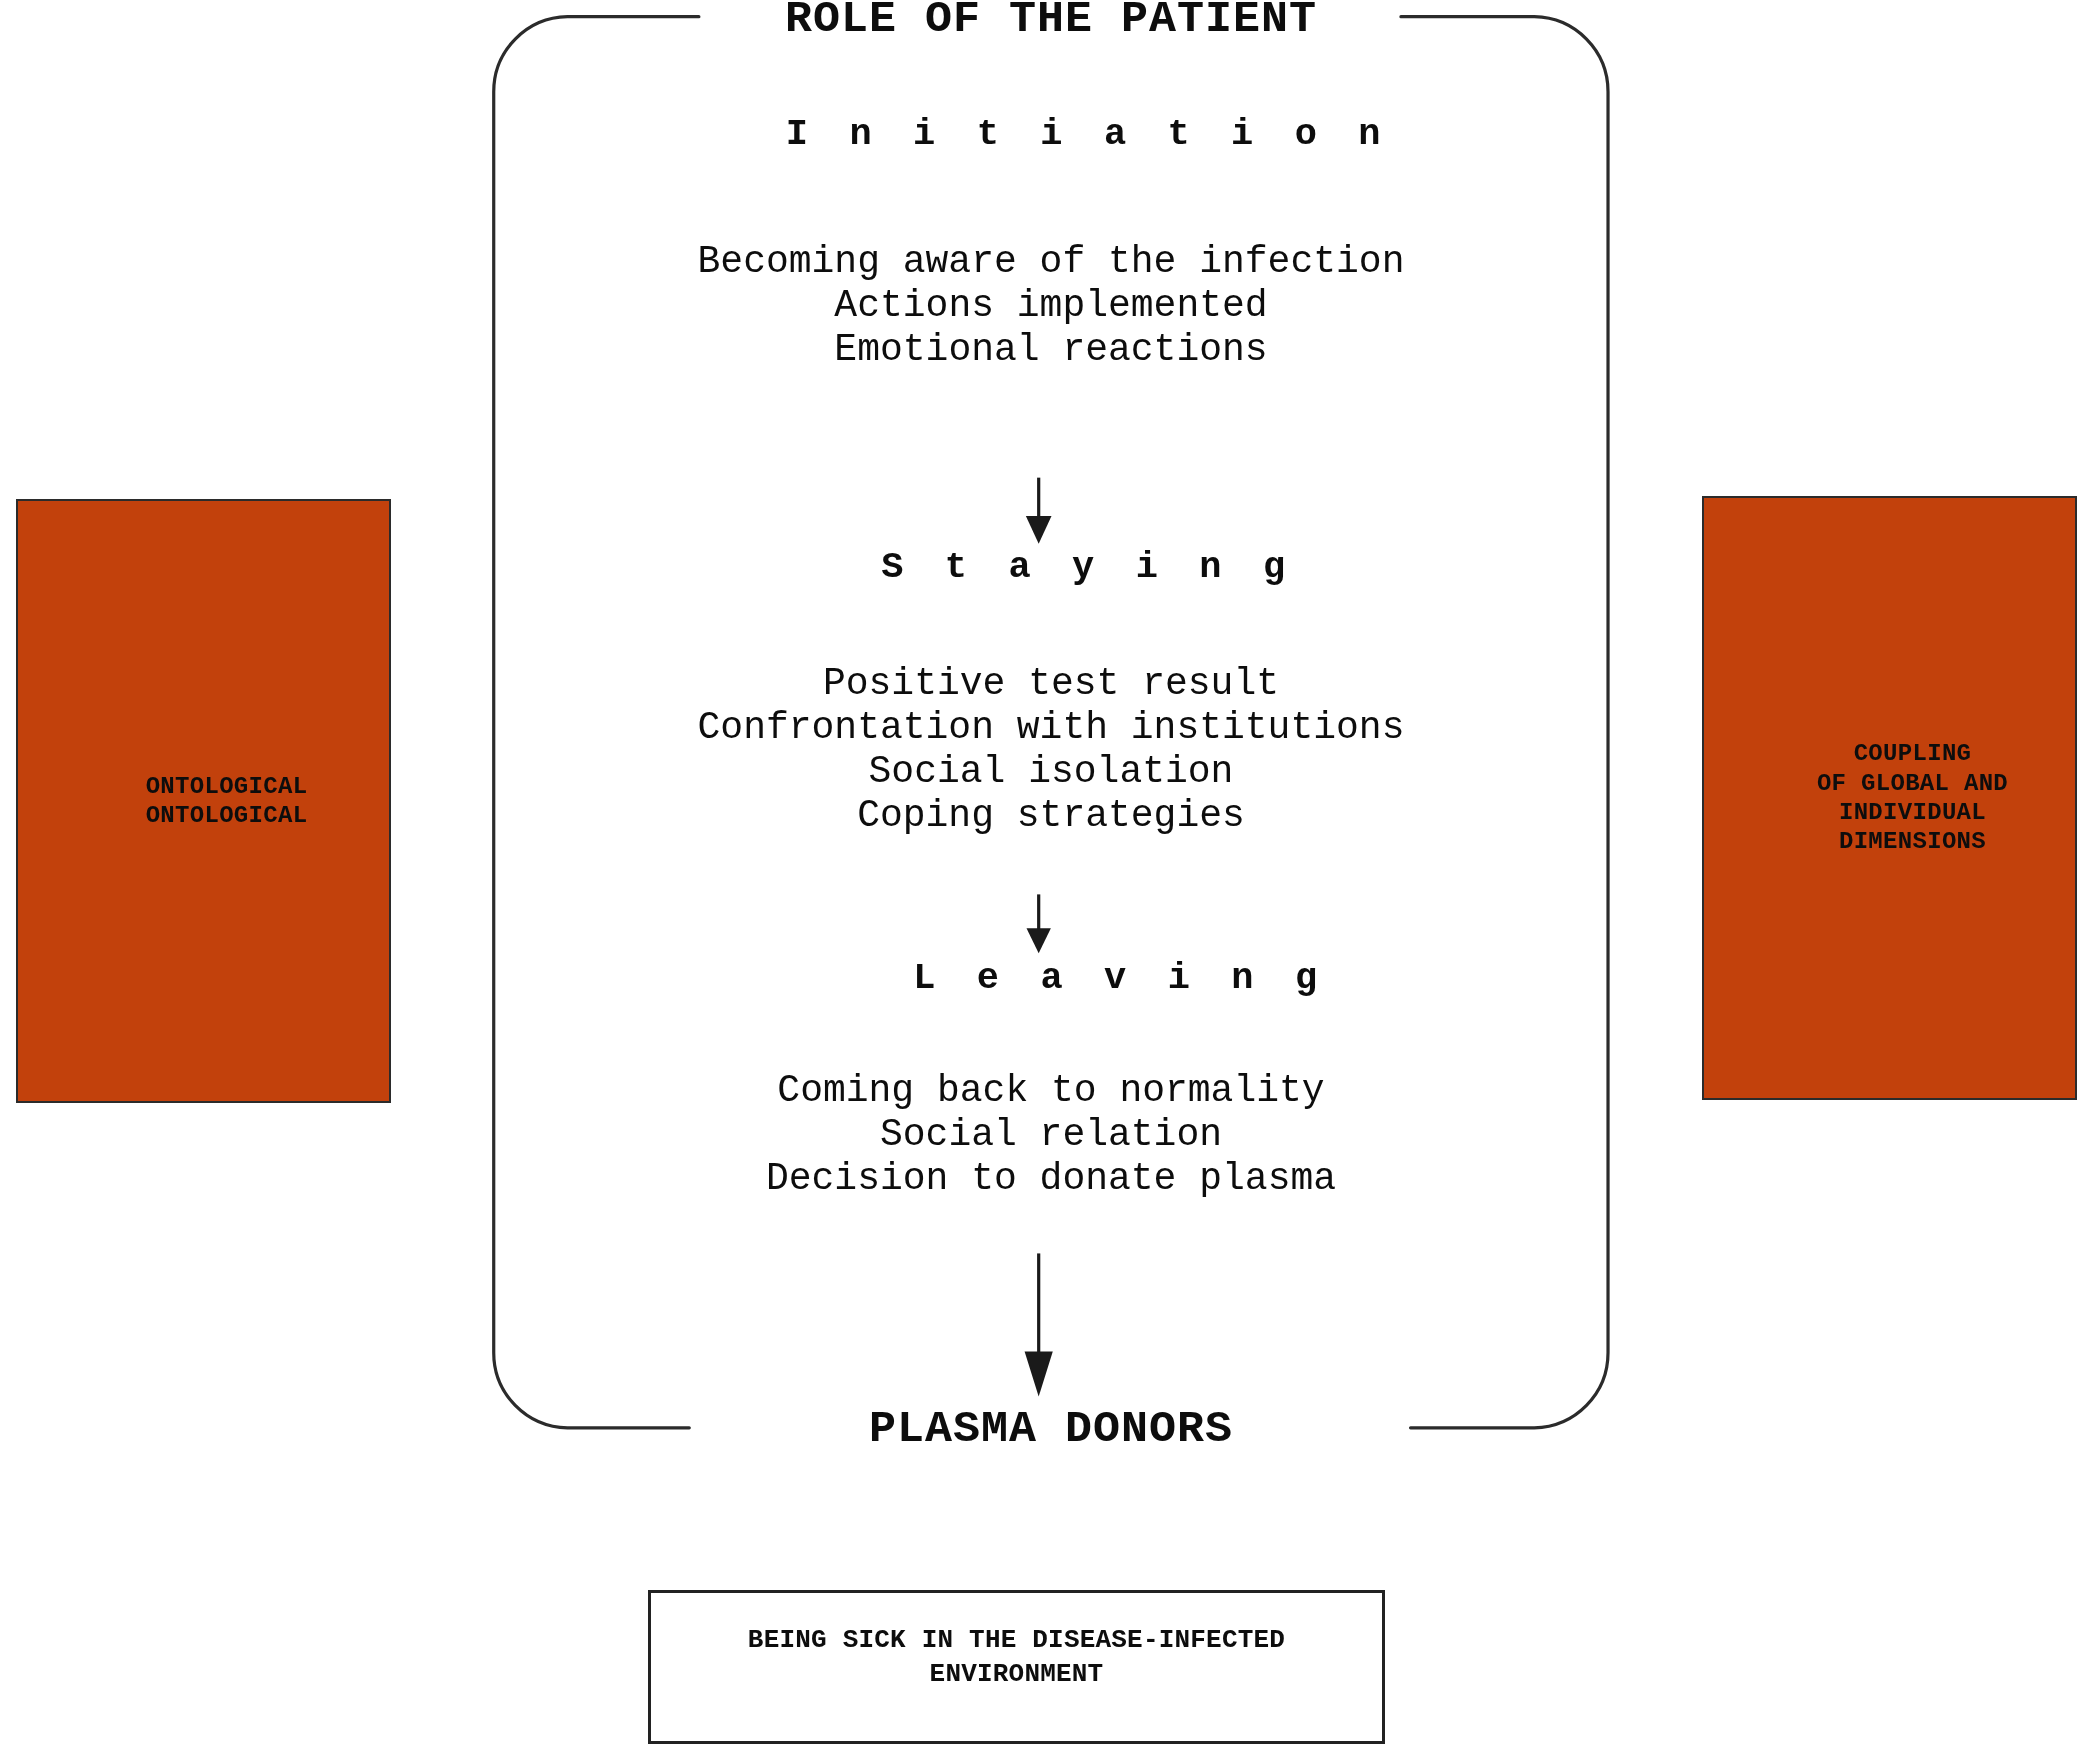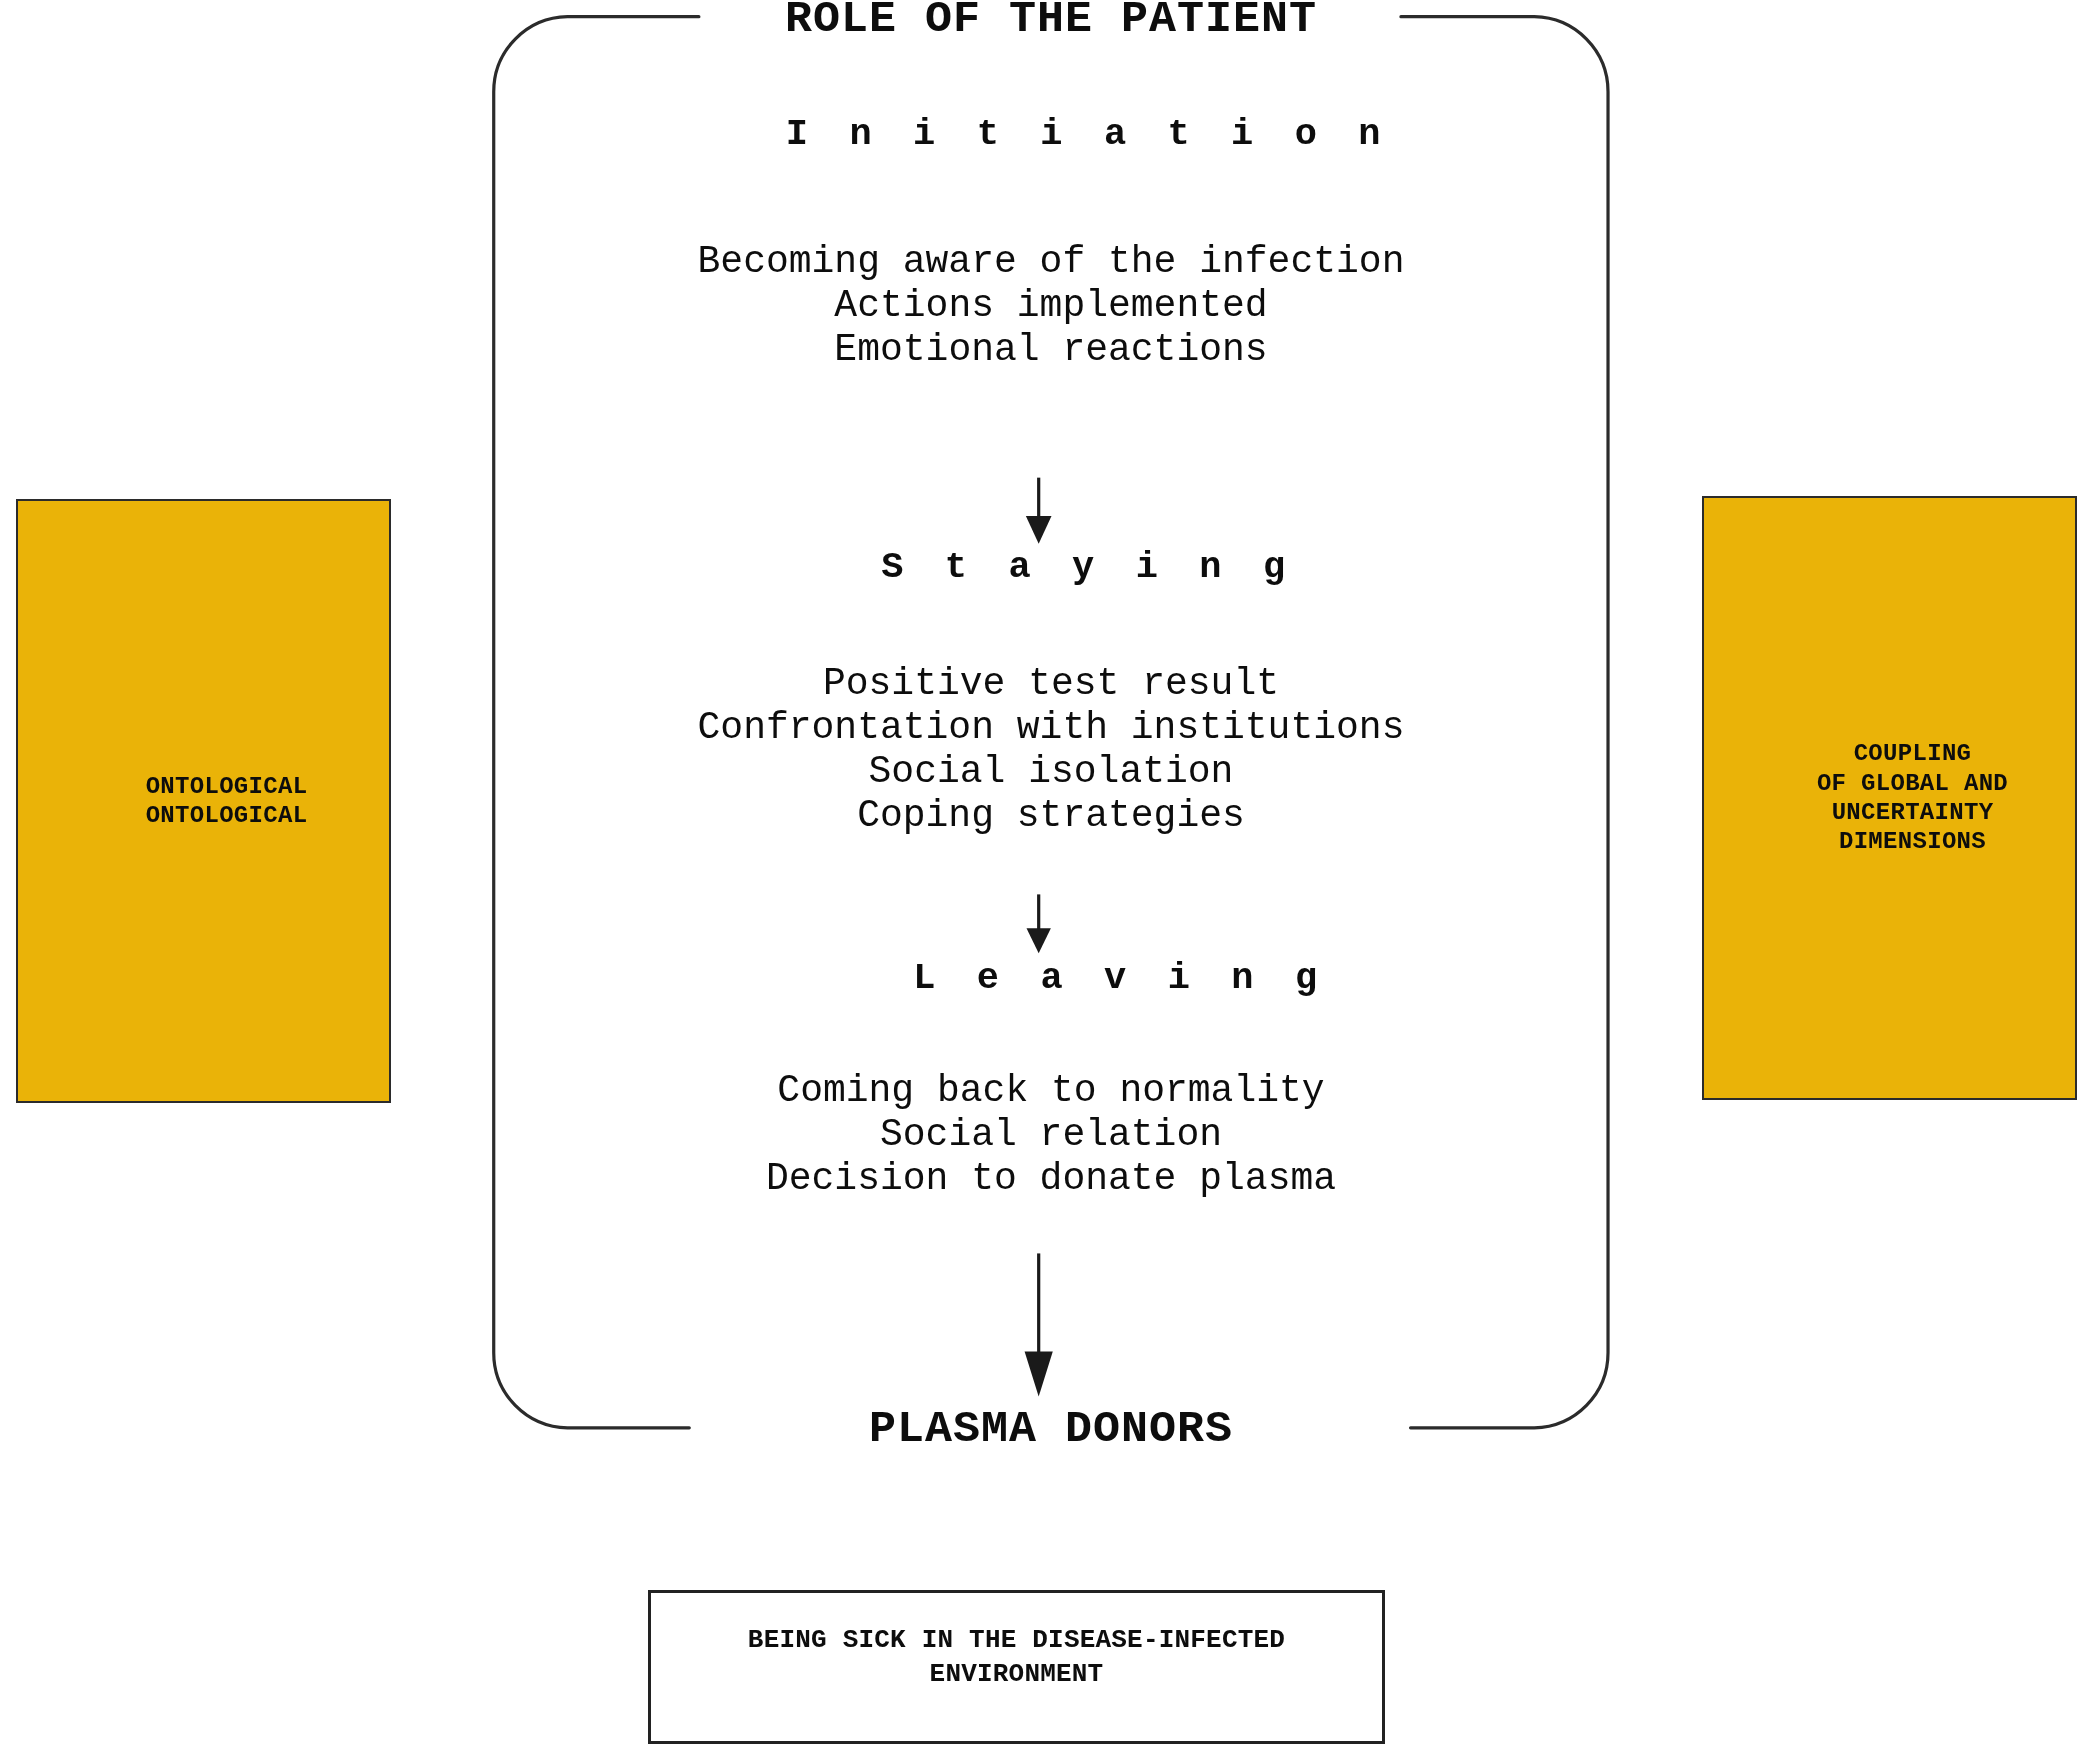--- a/index.html
+++ b/index.html
@@ -62,21 +62,21 @@
   .donors-title {
     font-size: 45px;
     font-weight: bold;
     letter-spacing: 1px;
   }
 
   
   .side-box {
     position: absolute;
     border: 2.6px solid #2b2b2b;
-    background: #eab308;
+    background: #c2410c;
     display: flex;
     align-items: center;
     justify-content: center;
     box-sizing: border-box;
     padding-left: 46px;
   }
   .side-box-label {
     font-size: 24px;
     font-weight: bold;
     text-align: center;
@@ -166,21 +166,21 @@
     <div class="side-box-label">
       <div>ONTOLOGICAL</div>
       <div>ONTOLOGICAL</div>
     </div>
   </div>
 
   <div class="side-box" id="right-box">
     <div class="side-box-label">
       <div>COUPLING</div>
       <div>OF GLOBAL AND</div>
-      <div>UNCERTAINTY</div>
+      <div>INDIVIDUAL</div>
       <div>DIMENSIONS</div>
     </div>
   </div>
 
   <div id="bottom-box">
     <div class="bottom-box-label">
       <div>BEING SICK IN THE DISEASE-INFECTED</div>
       <div>ENVIRONMENT</div>
     </div>
   </div>

